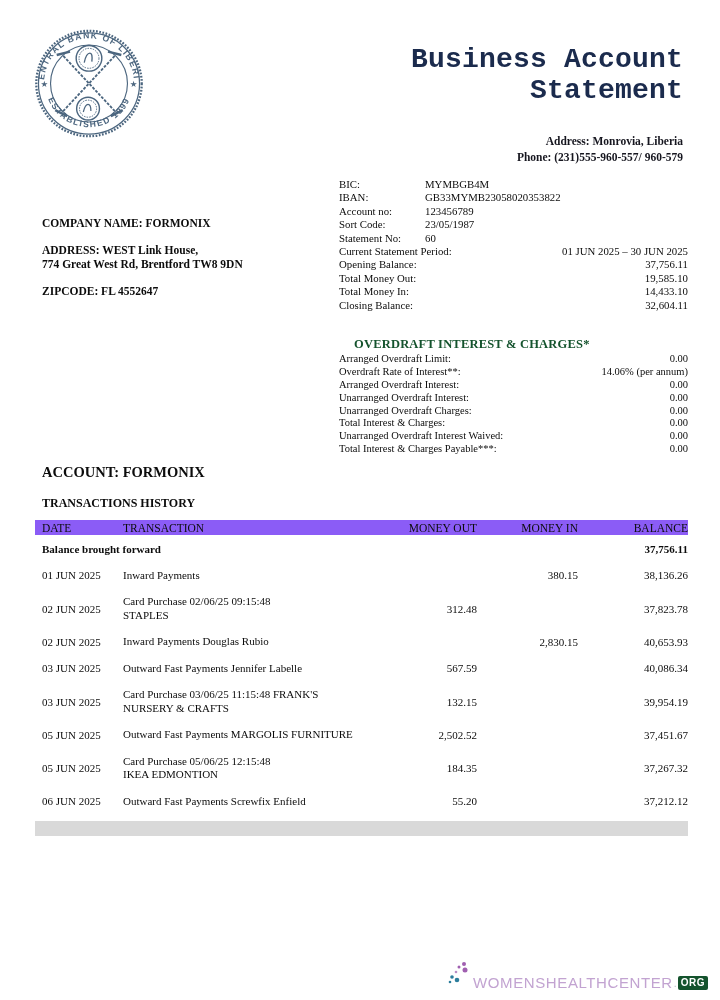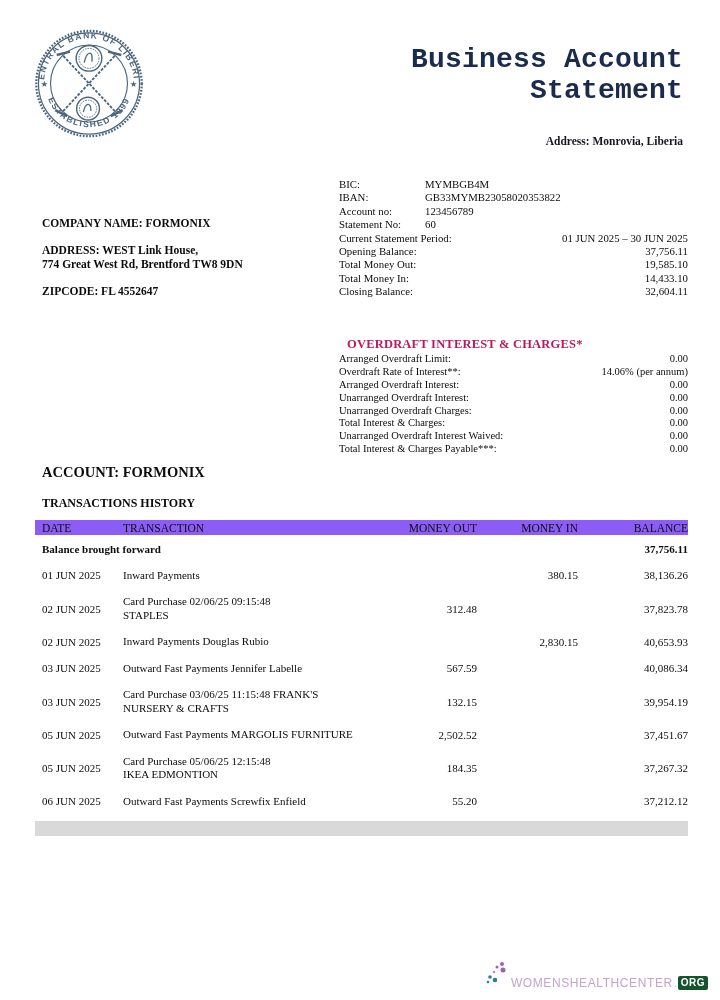--- a/index.html
+++ b/index.html
@@ -31,21 +31,21 @@
   .summary h2{
     margin:0 0 3px 0;font-size:14.5px;font-weight:bold;letter-spacing:.3px;color:#0c0c0c;
   }
   .srow{position:relative;height:13.4px;font-size:10.8px;line-height:13.4px;color:#0c0c0c;}
   .srow .lab{white-space:nowrap;}
   .srow .val-left{position:absolute;left:86px;top:0;white-space:nowrap;}
   .srow .val-right{position:absolute;right:0;top:0;white-space:nowrap;}
 
   
   .overdraft{position:absolute;left:339px;top:337px;width:349px;}
-  .overdraft h3{margin:0 0 1px 8px;font-size:12.5px;font-weight:bold;letter-spacing:.2px;color:#be185d;}
+  .overdraft h3{margin:0 0 1px 15px;font-size:12.5px;font-weight:bold;letter-spacing:.2px;color:#14532d;}
   .orow{position:relative;height:12.9px;font-size:10.5px;line-height:12.9px;color:#0c0c0c;}
   .orow .val-right{position:absolute;right:0;top:0;white-space:nowrap;}
 
   
   .account-heading{position:absolute;left:42px;top:464px;font-size:14.5px;font-weight:bold;color:#0c0c0c;}
   .tx-heading{position:absolute;left:42px;top:496px;font-size:12px;font-weight:bold;color:#0c0c0c;}
 
   
   .txtable{position:absolute;left:35px;top:520px;width:653px;font-size:11px;color:#0c0c0c;}
   .trow{display:grid;grid-template-columns:88px 254px 100px 101px 110px;align-items:center;}
@@ -56,21 +56,21 @@
   .tbody .trow.open-row{font-weight:bold;padding:8px 0 7px 0;}
   .c-tx div{line-height:13.5px;}
   .tfoot-bar{background:#d9d9d9;height:15px;margin-top:6px;}
 
   
   .watermark{
     position:absolute;right:12px;bottom:10px;display:flex;align-items:flex-end;
     font-family:"Liberation Sans", sans-serif;
   }
   .wm-dots{margin-right:2px;}
-  .wm-text{font-size:12px;letter-spacing:.6px;color:#c2a3d1;line-height:14px;}
+  .wm-text{font-size:15px;letter-spacing:.6px;color:#c2a3d1;line-height:14px;}
   .wm-dot{font-size:10.5px;color:#b9c0c6;margin:0 1px;line-height:14px;}
   .wm-badge{
     display:inline-block;background:#14532d;color:#fff;font-weight:bold;
     font-size:10px;letter-spacing:.5px;padding:1px 3px 2px 3px;border-radius:2px;line-height:11px;
   }
 </style>
 </head>
 <body>
 
 <div class="page">
@@ -111,35 +111,37 @@
         <circle cx="59" cy="86.5" r="12" fill="#ffffff" stroke="#4c667f" stroke-width="1.5"></circle>
         <circle cx="59" cy="86.5" r="9" fill="none" stroke="#4c667f" stroke-width="1" stroke-dasharray="1.6 1.2"></circle>
         <path d="M54 90 q2-8 5-8 q3 0 3 7" fill="none" stroke="#4c667f" stroke-width="1.3"></path>
       </g>
     </svg>
   </div>
 
   <div class="doc-title">Business Account Statement</div>
   <div class="contact">
     <div>Address: Monrovia, Liberia</div>
+    <div>Phone: (231)555-960-557/ 960-579</div>
   </div>
 
   <div class="company">
     <div>COMPANY NAME: FORMONIX</div>
     <div class="gap"></div>
     <div>ADDRESS: WEST Link House,</div>
     <div>774 Great West Rd, Brentford TW8 9DN</div>
     <div class="gap"></div>
     <div>ZIPCODE: FL 4552647</div>
   </div>
 
   <div class="summary">
     <div class="srow"><span class="lab">BIC:</span><span class="val-left">MYMBGB4M</span></div>
     <div class="srow"><span class="lab">IBAN:</span><span class="val-left">GB33MYMB23058020353822</span></div>
     <div class="srow"><span class="lab">Account no:</span><span class="val-left">123456789</span></div>
+    <div class="srow"><span class="lab">Sort Code:</span><span class="val-left">23/05/1987</span></div>
     <div class="srow"><span class="lab">Statement No:</span><span class="val-left">60</span></div>
     <div class="srow"><span class="lab">Current Statement Period:</span><span class="val-right">01 JUN 2025 – 30 JUN 2025</span></div>
     <div class="srow"><span class="lab">Opening Balance:</span><span class="val-right">37,756.11</span></div>
     <div class="srow"><span class="lab">Total Money Out:</span><span class="val-right">19,585.10</span></div>
     <div class="srow"><span class="lab">Total Money In:</span><span class="val-right">14,433.10</span></div>
     <div class="srow"><span class="lab">Closing Balance:</span><span class="val-right">32,604.11</span></div>
   </div>
 
   <div class="overdraft">
     <h3>OVERDRAFT INTEREST &amp; CHARGES*</h3>

